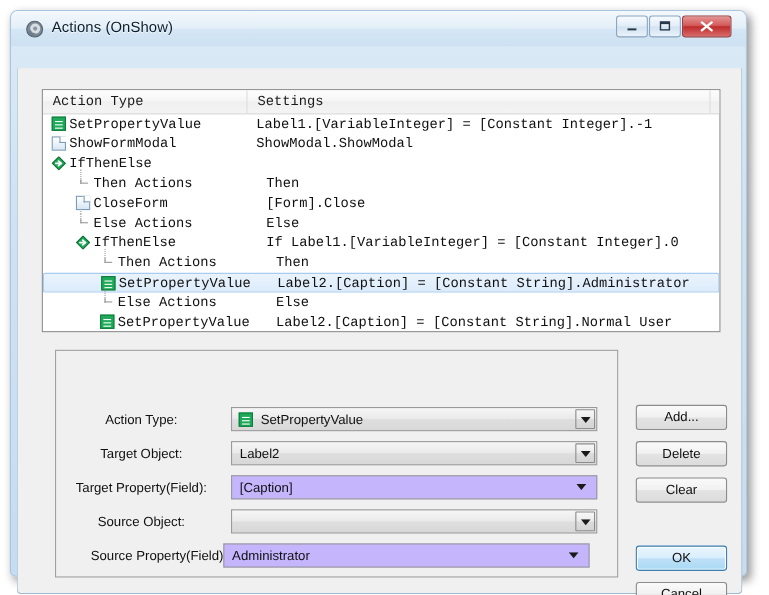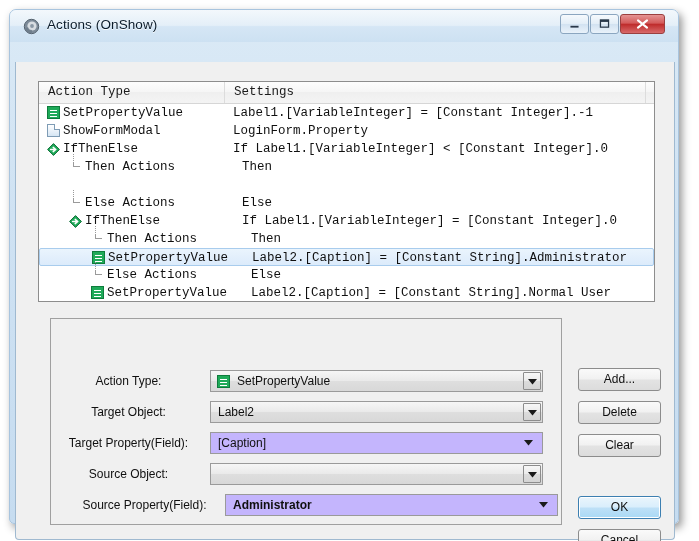--- a/index.html
+++ b/index.html
@@ -224,38 +224,44 @@
               <i></i>
             </span>
             <span class="rlabel" style="left: 24px;">SetPropertyValue</span>
             <span class="rsettings" style="left: 194px;">Label1.[VariableInteger] = [Constant Integer].-1</span>
           </div>
           <div class="row" style="top: 18px;">
             <span class="ricon ic-doc" style="left: 8px;">
               <i></i>
             </span>
             <span class="rlabel" style="left: 24px;">ShowFormModal</span>
-            <span class="rsettings" style="left: 194px;">LoginForm.Property</span>
+            <span class="rsettings" style="left: 194px;">ShowModal.ShowModal</span>
           </div>
           <div class="row" style="top: 36px;">
             <span class="ricon ic-branch" style="left: 8px;"><svg width="13" height="13" viewBox="0 0 13 13">
                 <path d="M6.5 0.6 L12.4 6.5 L6.5 12.4 L0.6 6.5 Z" fill="#1faa59" stroke="#0b6b34" stroke-width="1"></path>
                 <path d="M3.6 6.5 L7.6 6.5 M6.2 4.4 L8.8 6.5 L6.2 8.6" fill="none" stroke="#ffffff" stroke-width="1.5" stroke-linecap="round" stroke-linejoin="round"></path>
               </svg></span>
             <span class="rlabel" style="left: 24px;">IfThenElse</span>
-            <span class="rsettings" style="left: 194px;">If Label1.[VariableInteger] &lt; [Constant Integer].0</span>
           </div>
           <div class="row" style="top: 54px;">
             <span class="ic-elbow" style="left: 30px;">
               <span class="vline"></span>
               <span class="corner"></span>
               <span class="hline"></span>
             </span>
             <span class="rlabel" style="left: 46px;">Then Actions</span>
             <span class="rsettings" style="left: 203px;">Then</span>
+          </div>
+          <div class="row" style="top: 72px;">
+            <span class="ricon ic-doc" style="left: 30px;">
+              <i></i>
+            </span>
+            <span class="rlabel" style="left: 46px;">CloseForm</span>
+            <span class="rsettings" style="left: 203px;">[Form].Close</span>
           </div>
           <div class="row" style="top: 90px;">
             <span class="ic-elbow" style="left: 30px;">
               <span class="vline"></span>
               <span class="corner"></span>
               <span class="hline"></span>
             </span>
             <span class="rlabel" style="left: 46px;">Else Actions</span>
             <span class="rsettings" style="left: 203px;">Else</span>
           </div>
@@ -341,21 +347,21 @@
         </div>
         <div class="flabel" style="top: 148px; left: 0px; width: 155px;">Source Object:</div>
         <div class="field combo" style="left: 159px; top: 144px; width: 333px;">
           <span class="arrowbox">
             <svg width="9" height="6" viewBox="0 0 9 6">
               <path d="M0 0 L9 0 L4.5 5.5 Z" fill="#1a1a1a"></path>
             </svg>
           </span>
         </div>
         <div class="flabel" style="top: 179px; left: 16px; width: 155px;">Source Property(Field):</div>
-        <div class="field plain" style="left: 174px; top: 175px; width: 333px; font-weight: bold;">
+        <div class="field plain" style="left: 152px; top: 175px; width: 333px;">
           <span class="fval">Administrator</span>
           <span class="arrowbox flat">
             <svg width="9" height="6" viewBox="0 0 9 6">
               <path d="M0 0 L9 0 L4.5 5.5 Z" fill="#1a1a1a"></path>
             </svg>
           </span>
         </div>
       </div>
 
     <div class="btn" style="left:562px;top:306px;">Add...</div>

